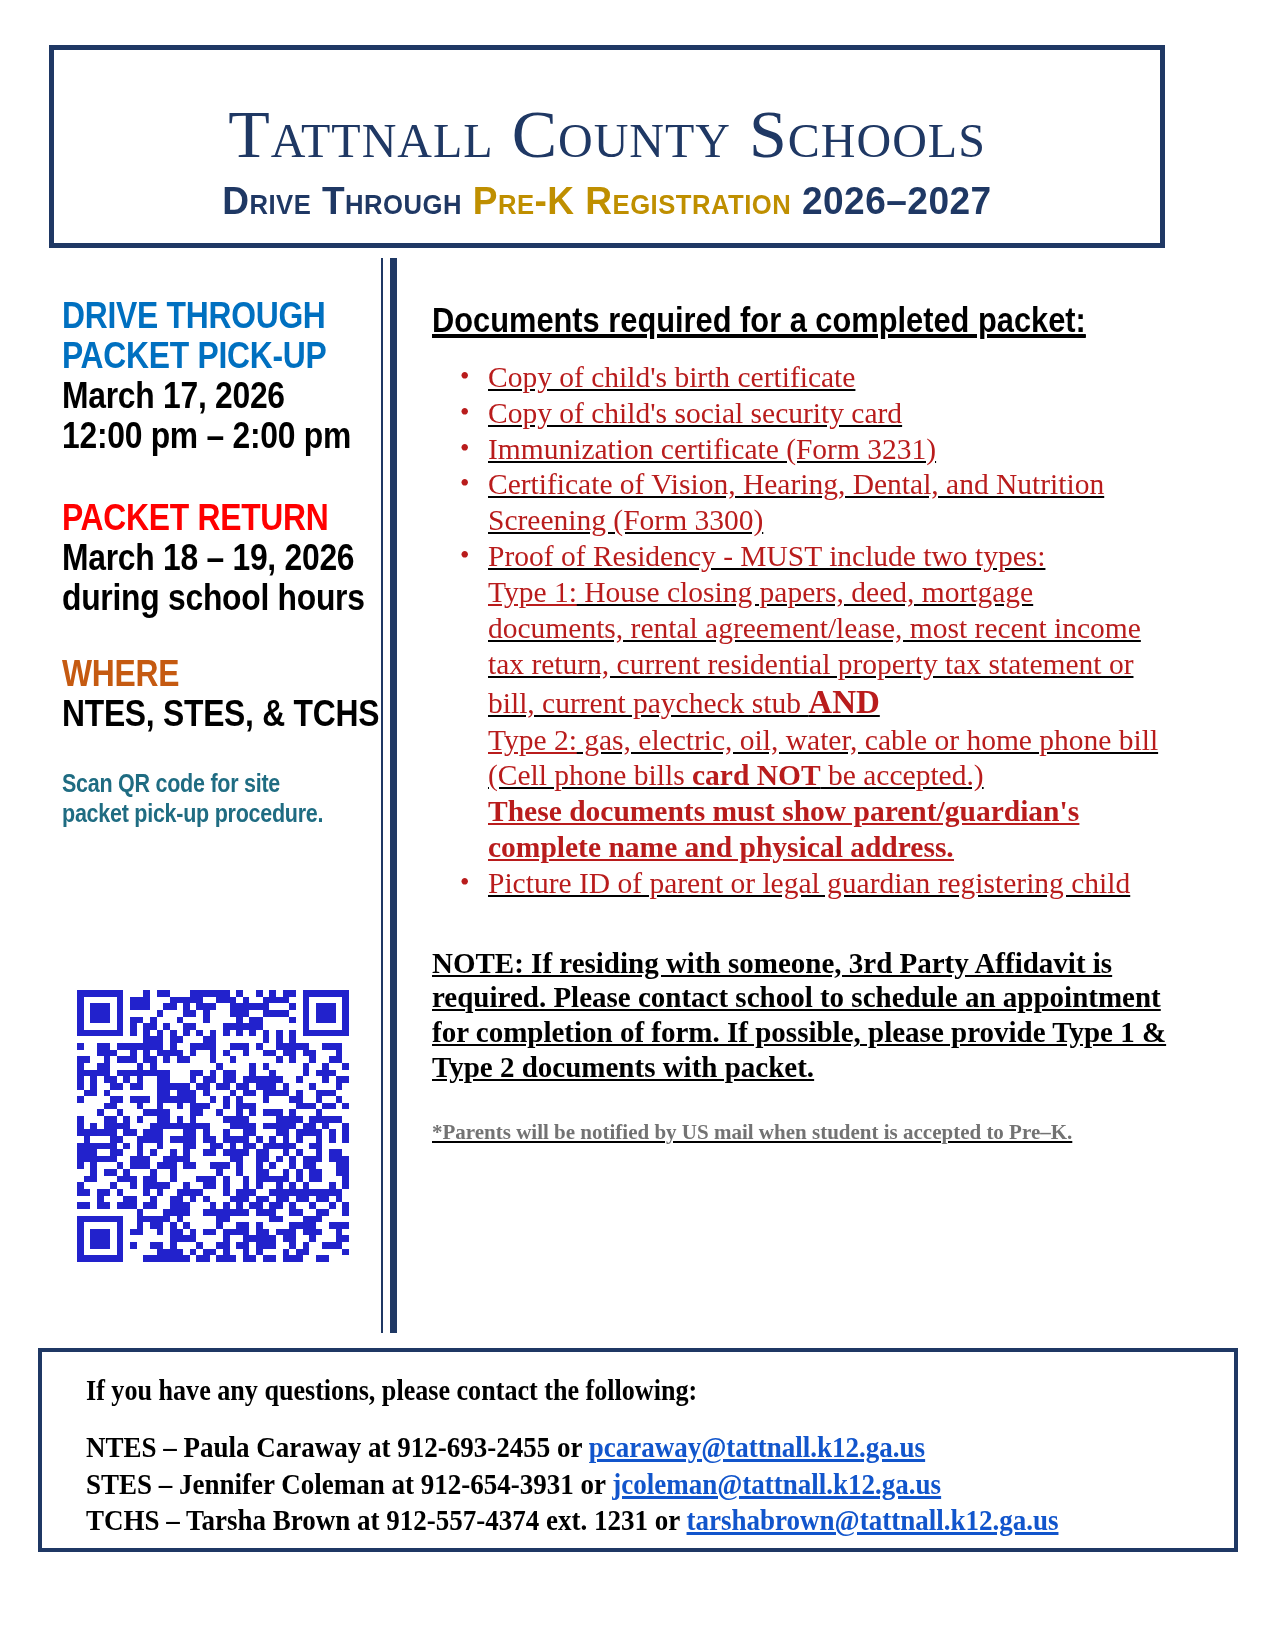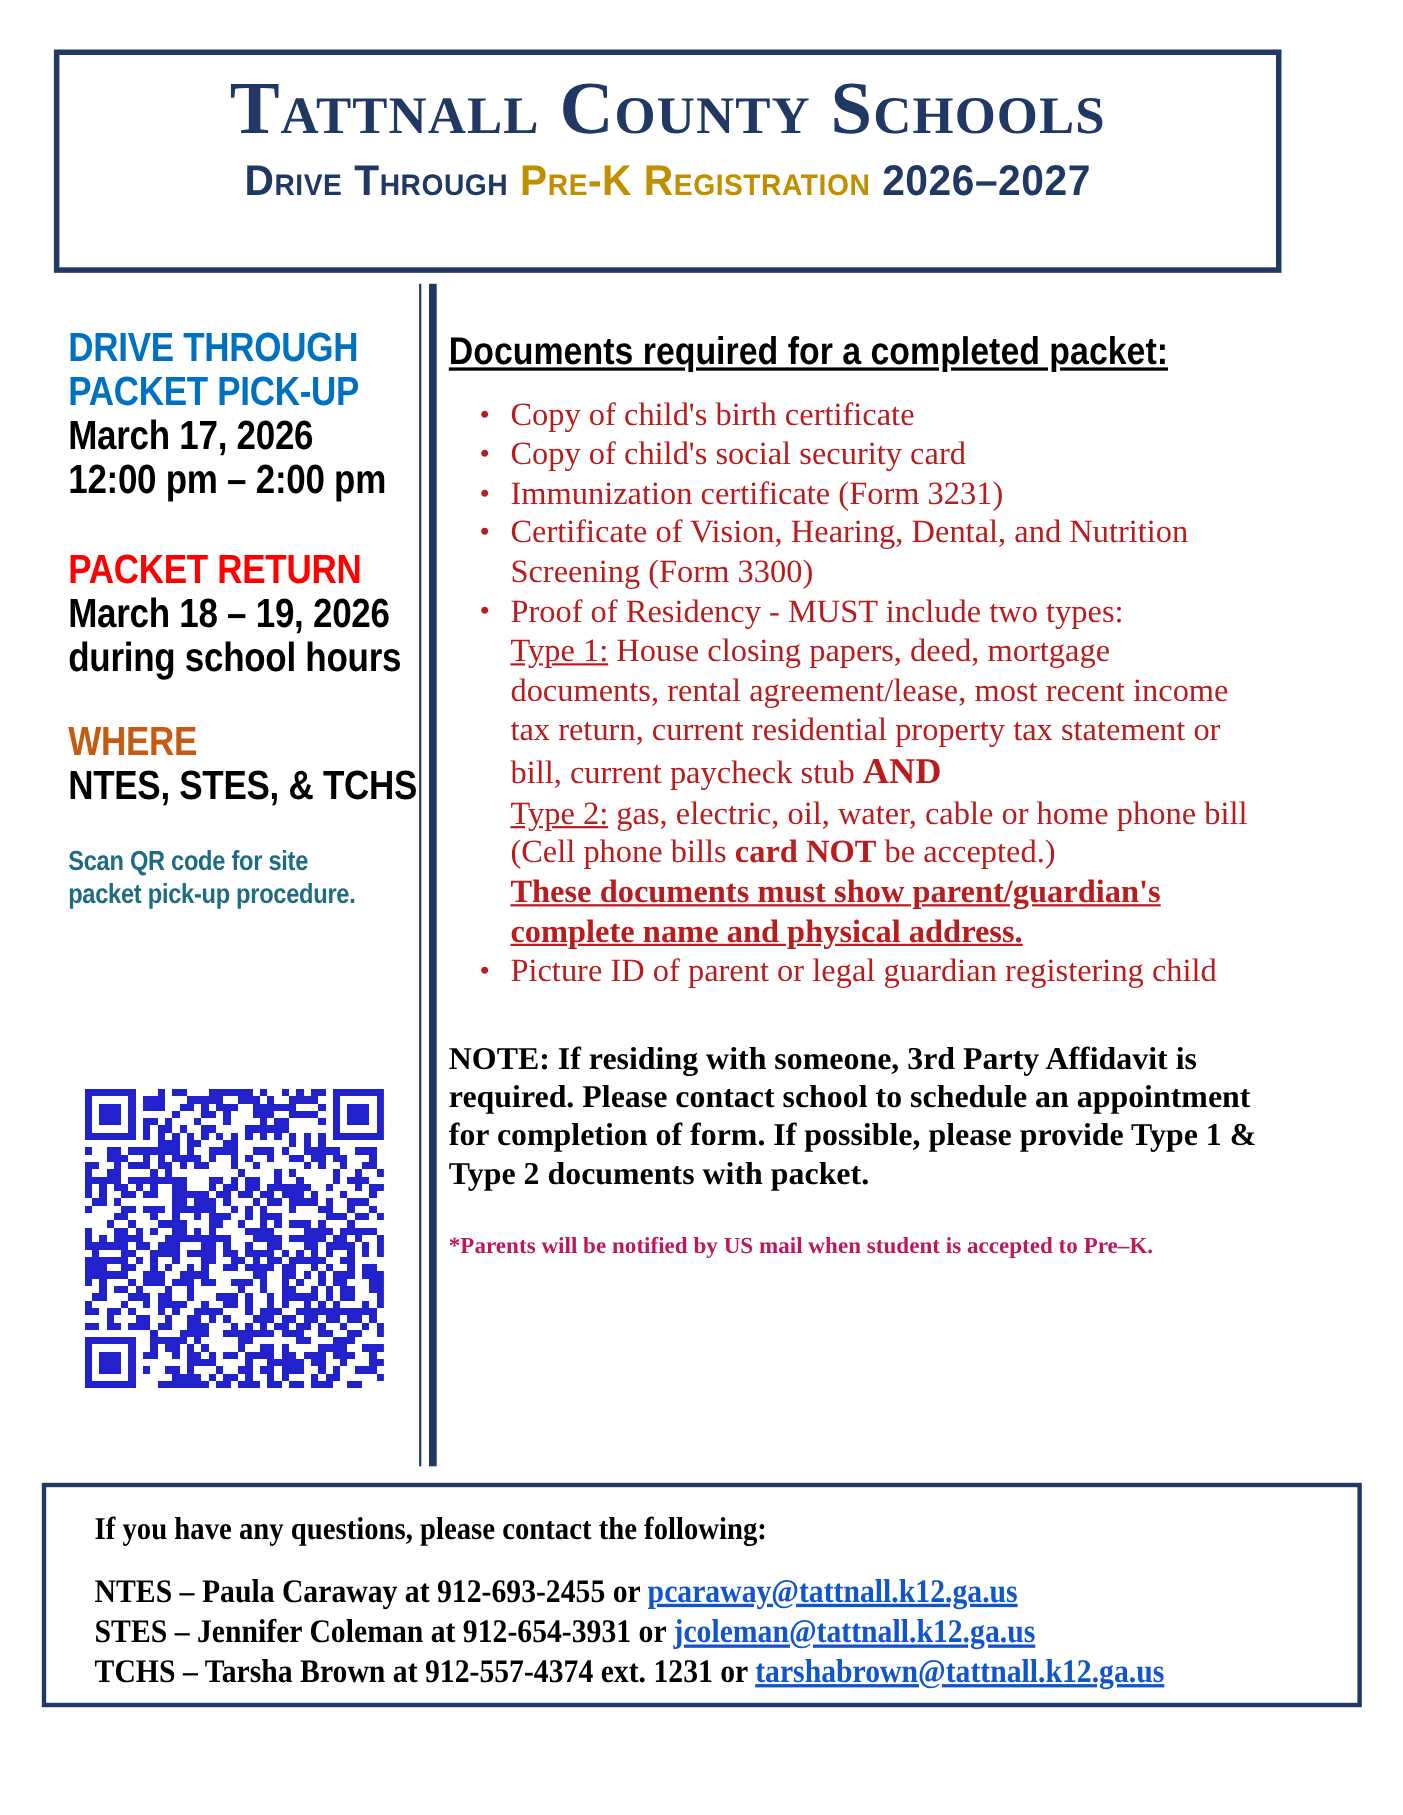--- a/index.html
+++ b/index.html
@@ -33,28 +33,29 @@
     box-sizing: border-box;
     background: #ffffff;
     display: flex;
     flex-direction: column;
     align-items: center;
     justify-content: flex-start;
     padding-top: 14px;
   }
   .title-main {
     font-family: "Liberation Serif", serif;
-    font-weight: bold;
+    font-weight: normal;
     color: #1F3864;
     font-size: 68px;
     line-height: 1.02;
     font-variant: small-caps;
     letter-spacing: 1px;
     text-align: center;
     white-space: nowrap;
+    margin-top: 36px;
   }
   .title-sub {
     margin-top: 12px;
     font-family: "Liberation Sans Narrow", "Liberation Sans", sans-serif;
     font-weight: bold;
     font-size: 39px;
     line-height: 1.0;
     font-variant: small-caps;
     letter-spacing: 0.5px;
     text-align: center;
@@ -115,23 +116,24 @@
     top: 990px;
     width: 272px;
     height: 272px;
     background: #ffffff;
   }
   .qr-wrap svg { display: block; width: 100%; height: 100%; }
 
   
   .right-col {
     position: absolute;
-    left: 408px;
+    left: 432px;
     top: 300px;
     width: 742px;
+    text-decoration: underline;
   }
   .docs-heading {
     font-family: "Liberation Sans Narrow", "Liberation Sans", sans-serif;
     font-weight: bold;
     font-size: 35px;
     color: #000000;
     text-decoration: underline;
     text-underline-offset: 3px;
     white-space: nowrap;
     transform: scaleX(0.88);
@@ -170,21 +172,21 @@
     font-size: 29px;
     line-height: 1.2;
     color: #000000;
     margin-top: 44px;
   }
   .red-note {
     font-family: "Liberation Serif", serif;
     font-weight: bold;
     font-size: 21px;
     line-height: 1.25;
-    color: #be185d;
+    color: #737373;
     margin-top: 34px;
   }
 
   
   .footer-box {
     position: absolute;
     left: 38px;
     top: 1348px;
     width: 1200px;
     height: 204px;

